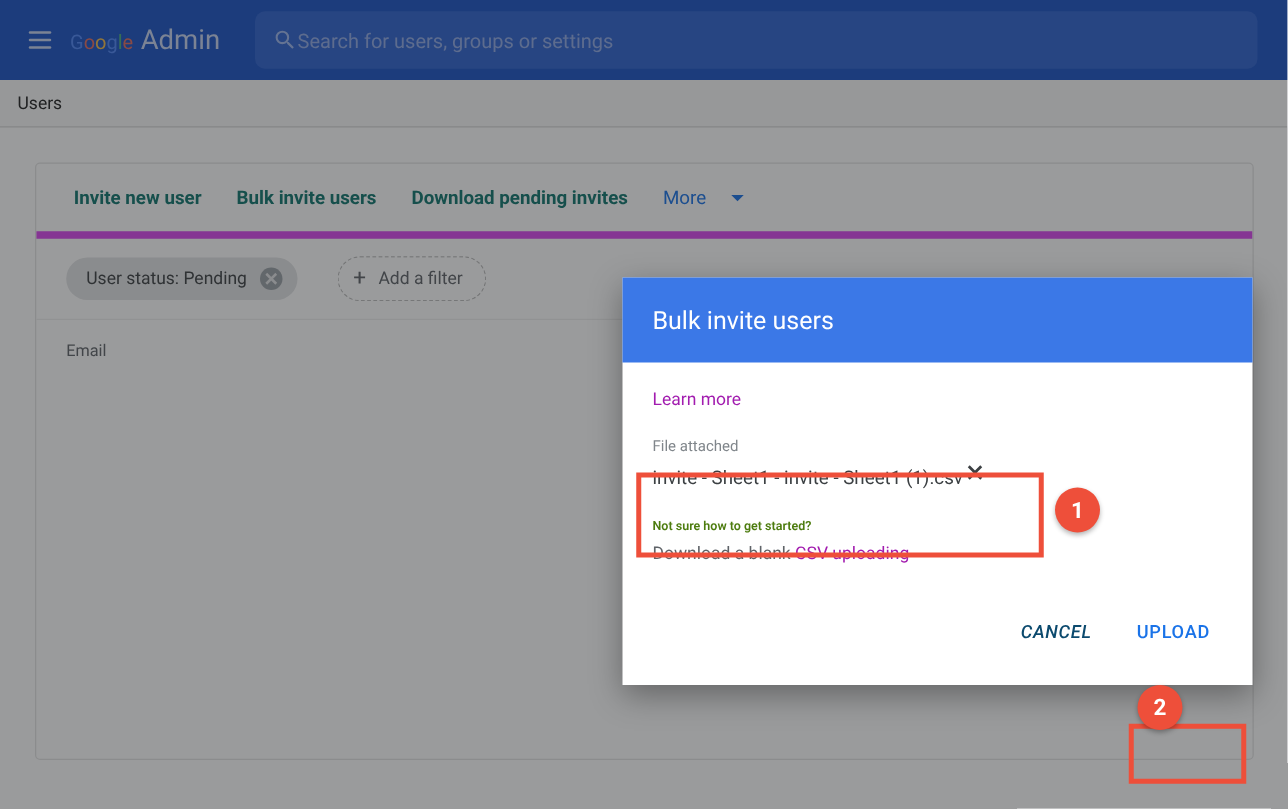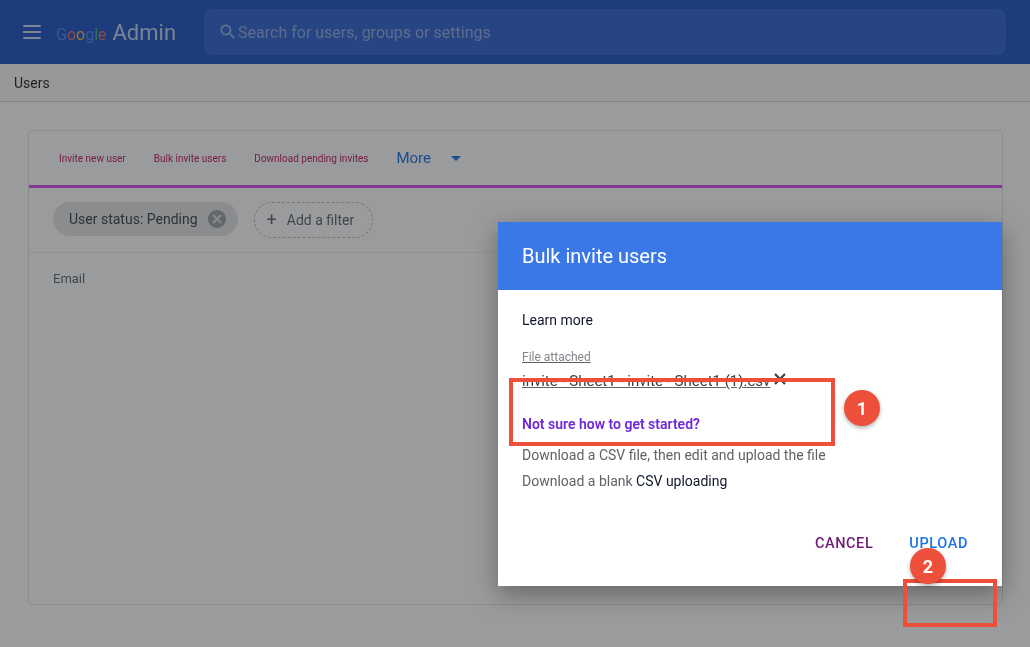--- a/index.html
+++ b/index.html
@@ -24,49 +24,49 @@
 
   
   .subheader { height:38px; border-bottom:1px solid #d9d9d9; display:flex; align-items:center; padding:4px 14px; background:#fafafa; }
   .subheader .crumb { color:#212121; font-size:14px;}
 
   
   .content-pad { padding: 28px 28px 0 28px; }
   .card { background:#fff; border:1px solid #e4e4e4; border-radius:4px; overflow:hidden; box-shadow:0 0 0 rgba(0,0,0,0); width: 975px;}
   .card-top { display:flex; align-items:center; padding: 18px 30px; gap: 28px; }
   .card-top .label-strong { font-size:16px; color:#3c4043; font-weight:500; margin-right:8px;}
-  .card-top .link { color:#be185d; font-size:10px; cursor:pointer;}
+  .card-top .link { color:#0f766e; font-size:15px; cursor:pointer;font-weight:bold;}
   .card-top .more { color:#1a73e8; font-size:15px; display:flex; align-items:center; gap:20px; cursor:pointer;}
   .caret-down { width:0; height:0; border-left:5px solid transparent; border-right:5px solid transparent; border-top:5px solid #1a73e8;}
-  .filters-row { border-top:3px solid #d946ef; padding: 14px 24px; display:flex; gap:16px; align-items:flex-start;}
+  .filters-row { border-top:6px solid #d946ef; padding: 14px 24px; display:flex; gap:32px; align-items:center;}
   .chip { background:#e2e3e5; color:#3c4043; border-radius:18px; padding:8px 12px 8px 16px; font-size:14px; display:flex; align-items:center; gap:10px;}
   .chip .x { width:18px; height:18px; border-radius:50%; background:#9aa0a6; display:flex; align-items:center; justify-content:center;}
   .chip .x svg { width:10px; height:10px; fill:#e2e3e5; }
   .add-filter { border:1px dashed #bdbdbd; border-radius:20px; padding:8px 18px 8px 12px; display:flex; align-items:center; gap:10px; color:#5f6368; font-size:14px; cursor:pointer;}
   .plus { font-size:18px; color:#5f6368; line-height:1;}
   .table-head { border-top:1px solid #eee; padding: 18px 24px; color:#5f6368; font-size:13px;}
   .table-body { height:300px; }
 
   
   .scrim { position:absolute; inset:0; background:rgba(32,33,36,0.45); }
   .dialog { position:absolute; left:498px; top:222px; width:504px; background:#fff; box-shadow:0 8px 24px rgba(0,0,0,0.35); }
   .dlg-head { background:#3b78e7; color:#fff; padding: 22px 24px; font-size:20px; font-weight:400;}
   .dlg-body { padding: 20px 24px 6px 24px; color:#5f6368; font-size:14px; line-height:1.55;}
-  .dlg-body a.link { color:#0f172a; text-decoration:none; cursor:pointer;}
-  .file-block { margin: 16px 0 20px 0; position:relative;text-decoration:underline; }
+  .dlg-body a.link { color:#a21caf; text-decoration:none; cursor:pointer;}
+  .file-block { margin: 16px 0 20px 0; position:relative; }
   .file-label { font-size:12px; color:#80868b; }
   .file-row { display:flex; align-items:center; gap:2px; margin-top:4px; padding-right: 24px;}
   .file-name { color:#3c4043; font-size:15px; }
   .file-x { cursor:pointer;}
   .file-x svg { width:16px; height:16px; stroke:#3c4043; stroke-width:2.2; fill:none;}
-  .subtitle { color:#6d28d9; font-weight:600; font-size:14px; margin-top:6px;}
+  .subtitle { color:#4d7c0f; font-weight:600; font-size:10px; margin-top:6px;}
   .desc { color:#5f6368; font-size:14px; margin-top:10px; }
   .dlg-actions { display:flex; justify-content:flex-end; gap:8px; padding: 28px 20px 26px 20px;}
   .btn-flat { background:none; border:none; font-size:14.5px; letter-spacing:0.6px; font-weight:500; padding:8px 14px; cursor:pointer;}
-  .btn-cancel { color:#701a75; }
+  .btn-cancel { color:#0c4a6e;font-style:italic; }
   .btn-primary { color:#1a73e8; }
 
   
   .callout-box { position:absolute; border:4px solid #ee4f3a; pointer-events:none;}
   .callout-num { position:absolute; width:36px; height:36px; border-radius:50%; background:#ee4f3a; color:#fff; font-weight:700; font-size:18px; display:flex; align-items:center; justify-content:center; box-shadow:0 2px 4px rgba(0,0,0,0.3);}
   #cbox1 { left:509px; top:378px; width:326px; height:68px;}
   #cnum1 { left:844px; top:390px;}
   #cbox2 { left:903px; top:579px; width:94px; height:48px;}
   #cnum2 { left:910px; top:548px;}
 
@@ -146,21 +146,20 @@
           <span class="file-name">invite - Sheet1 - invite - Sheet1 (1).csv</span>
           <span class="file-x">
             <svg viewBox="0 0 16 16">
                 <path d="M3 3 L13 13 M13 3 L3 13"></path>
               </svg>
           </span>
         </div>
       </div>
 
       <div class="subtitle">Not sure how to get started?</div>
-      <div class="desc">Download a CSV file, then edit and upload the file</div>
       <div class="desc" style="margin-top:4px">
         <span>Download a blank </span><a class="link">CSV uploading</a>
       </div>
     </div>
     <div class="dlg-actions">
       <button class="btn-flat btn-cancel">CANCEL</button>
       <button class="btn-flat btn-primary">UPLOAD</button>
     </div>
   </div>
 

